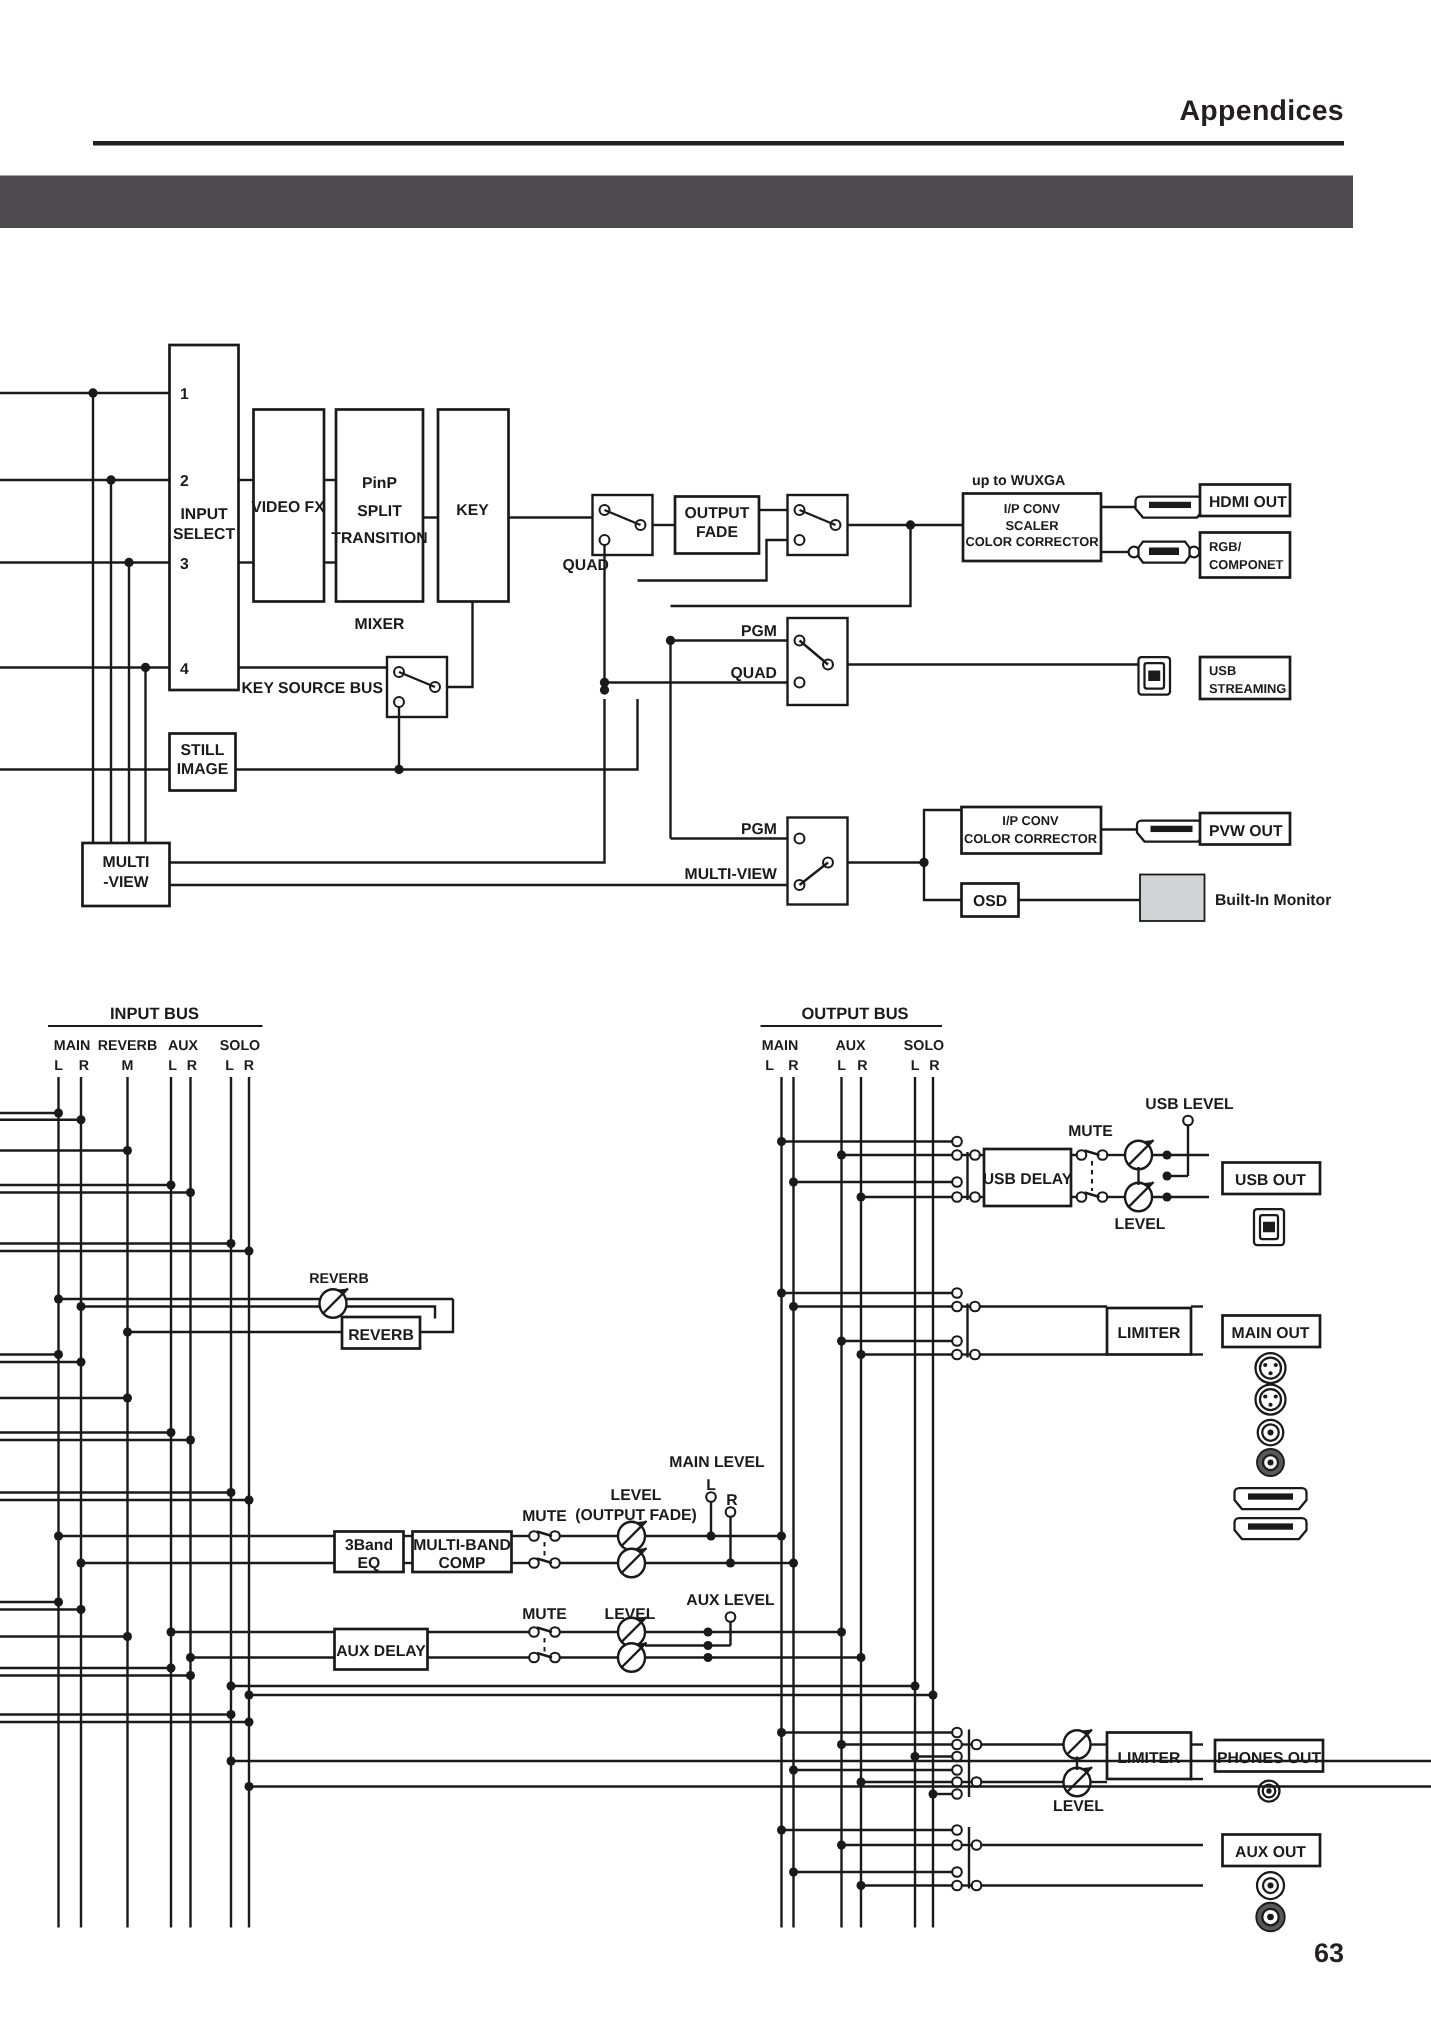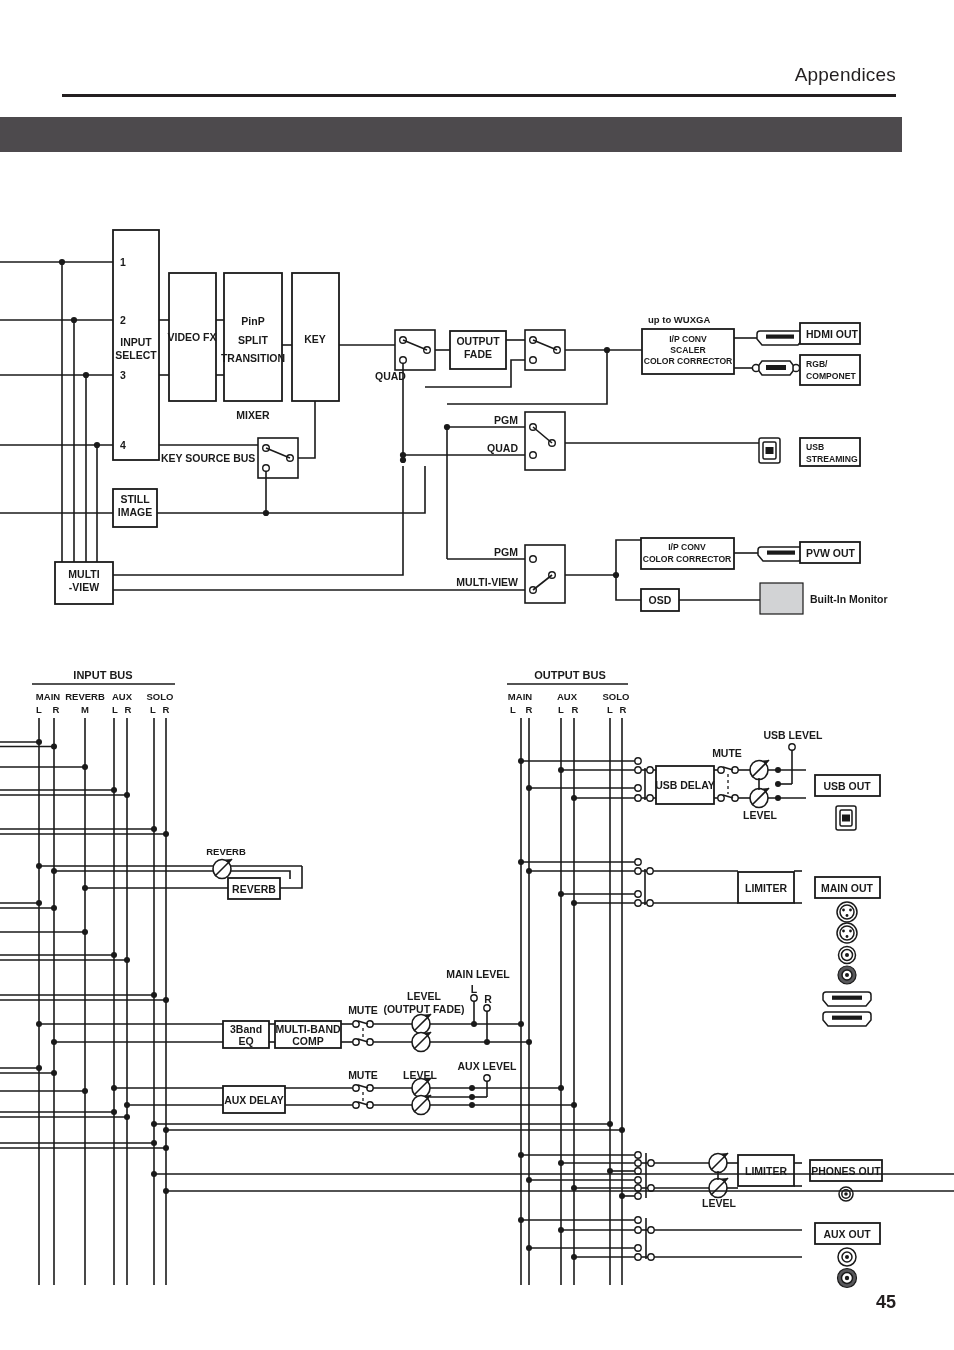--- a/index.html
+++ b/index.html
@@ -1,21 +1,21 @@
 <!DOCTYPE html>
 <html><head>
 <meta charset="utf-8">
 <style>
   html,body{margin:0;padding:0;background:#fff;}
   body{width:954px;height:1350px;position:relative;
        font-family:"Liberation Sans","DejaVu Sans",sans-serif;color:#1a1a1a;}
   .page{position:absolute;inset:0;width:954px;height:1350px;overflow:hidden;}
 
   
-  #hdr-title{position:absolute;right:58px;top:64px;font-size:19px;font-weight:normal;
+  #hdr-title{position:absolute;right:58px;top:64px;font-size:19px;font-weight:bold;
              letter-spacing:.2px;color:#231f20;}
   #hdr-rule{position:absolute;left:62px;top:94px;width:834px;height:3px;background:#231f20;}
   #hdr-band{position:absolute;left:0px;top:117px;width:902px;height:35px;background:#4d4a4d;}
   #pagenum{position:absolute;right:58px;top:1292px;font-size:18px;font-weight:bold;color:#231f20;}
 
   
   svg.diag{position:absolute;left:0;top:0;width:954px;height:1350px;}
   svg.diag text{font-family:"Liberation Sans","DejaVu Sans",sans-serif;
                 font-weight:bold;fill:#1a1a1a;}
   .ln{stroke:#1a1a1a;stroke-width:1.6;fill:none;}
@@ -33,21 +33,21 @@
   .mon{fill:#d2d3d5;stroke:#1a1a1a;stroke-width:1.2;}
 </style>
 </head>
 <body>
 
 <div class="page">
 
   <div id="hdr-title">Appendices</div>
   <div id="hdr-rule"></div>
   <div id="hdr-band"></div>
-  <div id="pagenum">45</div>
+  <div id="pagenum">63</div>
 
   <svg class="diag" viewBox="0 0 954 1350">
 
     <g>
 
       <g>
         <path class="ln" d="M0,262 H113"></path>
         <path class="ln" d="M0,320 H113"></path>
         <path class="ln" d="M0,375 H113"></path>
         <path class="ln" d="M0,445 H113"></path>

